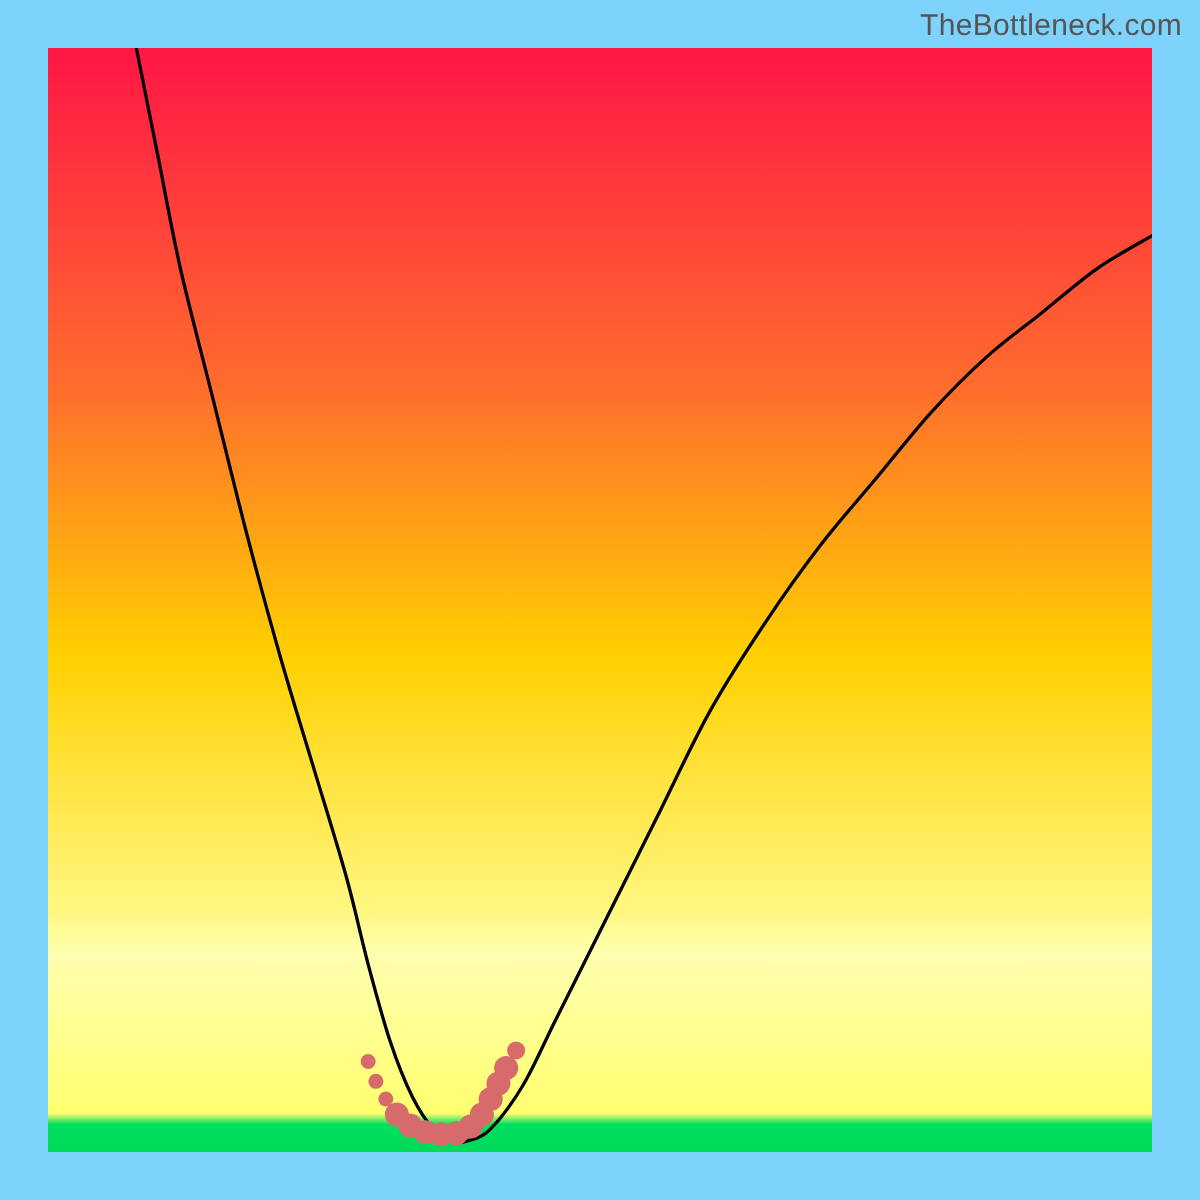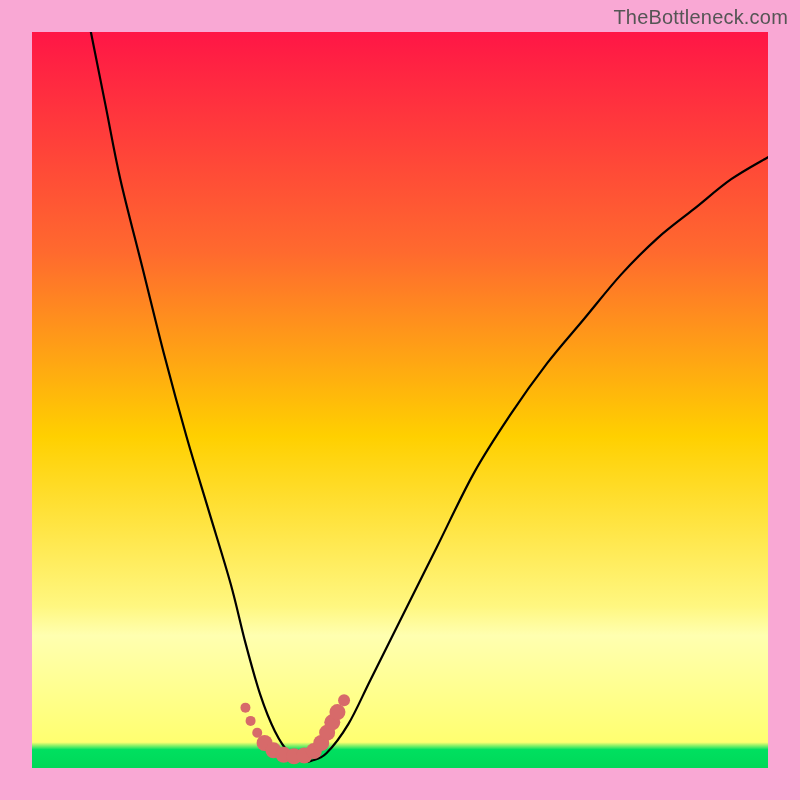--- a/index.html
+++ b/index.html
@@ -9,21 +9,21 @@
     height: 800px;
     background: #000;
     font-family: Arial, Helvetica, sans-serif;
     overflow: hidden;
   }
   .frame {
     position: absolute;
     left: 0; top: 0;
     width: 800px;
     height: 800px;
-    background: #f9a8d4;
+    background: #7dd3fc;
     text-align: center;
   }
   .watermark {
     position: absolute;
     top: 6px;
     right: 12px;
     color: #555;
     font-size: 20px;
     font-weight: 500;
     letter-spacing: 0.2px;

